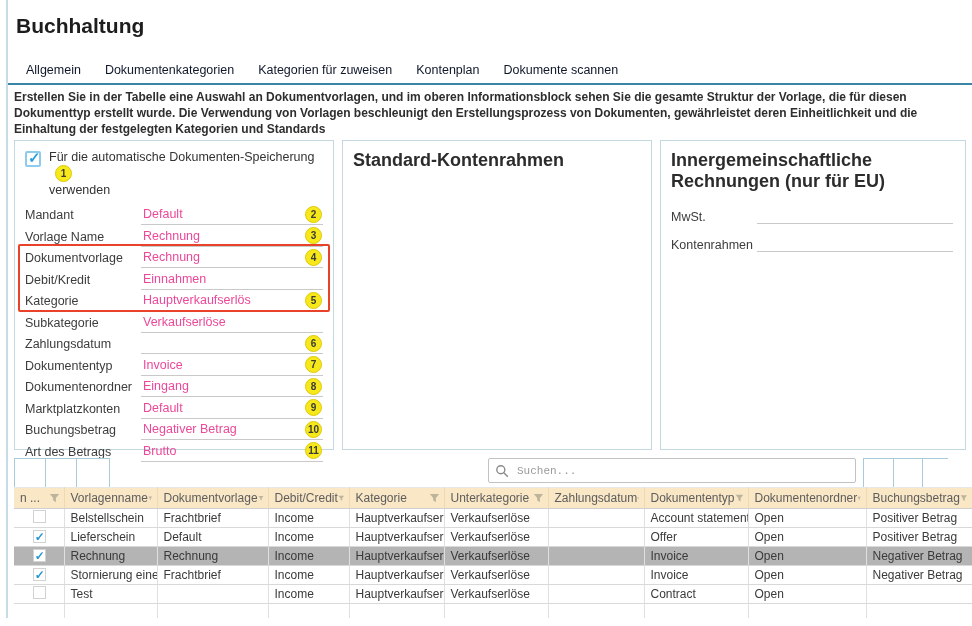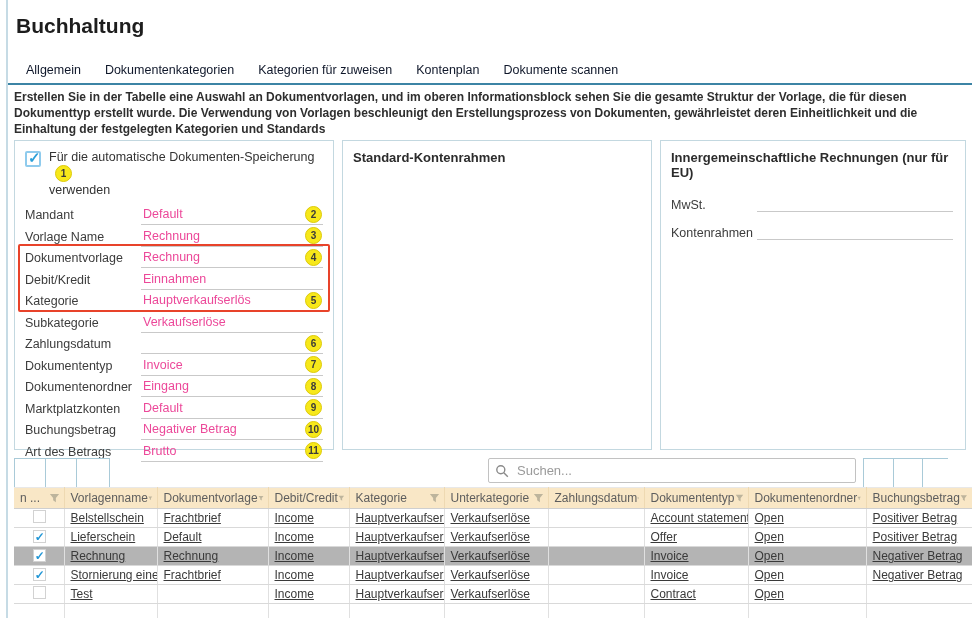--- a/index.html
+++ b/index.html
@@ -16,21 +16,21 @@
   .tab.active { background:#a6c1cb; color:#19536a; }
   .tab-underline { position:absolute; left:8px; right:0; top:83px; height:2px; background:#3c84a5; }
 
   .description { position:absolute; left:14px; top:90px; width:950px; font-size:12px; font-weight:bold; color:#2e2e2e; line-height:1.32; }
 
   
   .panel { position:absolute; top:140px; height:310px; border:1px solid #c3d8e0; background:#fff; }
   .panel-left { left:14px; width:320px; }
   .panel-mid { left:342px; width:310px; }
   .panel-right { left:660px; width:306px; }
-  .panel-title { font-size:13px; font-weight:bold; color:#2c2c2c; padding:9px 10px 0 10px; }
+  .panel-title { font-size:18px; font-weight:bold; color:#2c2c2c; padding:9px 10px 0 10px; }
 
   
   .form-wrap { position:relative; padding:8px 10px 0 10px; }
   .cb-row { display:flex; margin-bottom:5px; min-height:33px; }
   .cb-box { flex:none; width:16px; height:16px; border:2px solid #8fcbed; border-radius:2px; margin:2px 8px 0 0; position:relative; }
   .cb-box .mark { position:absolute; left:1px; top:-4px; font-size:15px; font-weight:bold; color:#2b9fd8; }
   .cb-label { font-size:12.5px; color:#333; line-height:1.3; }
   .fld { display:flex; align-items:flex-end; height:21.5px; position:relative; }
   .fld .lab { width:116px; flex:none; font-size:12.5px; color:#3c3c3c; padding-bottom:3px; }
   .fld .val { flex:1; border-bottom:1px solid #c9c9c9; font-size:12.5px; color:#ec4899; padding:0 20px 3px 2px; height:18px; white-space:nowrap; overflow:hidden; }
@@ -43,29 +43,29 @@
   .eu-fld { display:flex; align-items:flex-end; margin:9px 12px 13px 10px; }
   .eu-fld .lab { width:86px; flex:none; font-size:12.5px; color:#3c3c3c; }
   .eu-fld .line { flex:1; border-bottom:1px solid #c9c9c9; height:15px; font-size:12.5px; color:#2f2f2f; }
   .eu-spacer { height:8px; }
 
   
   .toolbar { position:absolute; left:14px; top:458px; width:958px; height:27px; }
   .tool-btn { position:absolute; top:0; width:27px; height:25px; border:1px solid #a9cad8; background:#fff; display:flex; align-items:center; justify-content:center; padding:16px; }
   .tool-btn.noborder { border:none; }
   .searchbox { position:absolute; left:474px; top:0; width:368px; height:25px; border:1px solid #c2c2c2; border-radius:2px; background:#fff; display:flex; align-items:center; padding:0 6px; }
-  .searchbox input { border:none; outline:none; flex:1; font-size:13px; color:#444; font-family:Liberation Sans, sans-serif; margin-left:6px; }
+  .searchbox input { border:none; outline:none; flex:1; font-size:11px; color:#444; font-family:Liberation Mono, monospace; margin-left:6px; }
   .searchbox input::placeholder { color:#9a9a9a; }
 
   
   .grid-wrap { position:absolute; left:14px; top:487px; width:958px; }
   table.grid { border-collapse:collapse; table-layout:fixed; width:958px; font-size:12px; }
   .grid th { background:#f9e7c6; color:#5d5d5d; font-weight:normal; text-align:left; padding:0 4px 0 6px; height:21px; border-right:1px solid #eed9b2; border-bottom:1px solid #cfcfcf; border-top:1px solid #e8e8e8; white-space:nowrap; overflow:hidden; }
   .grid th .th-inner { display:flex; align-items:center; justify-content:space-between; }
-  .grid td { padding:0 4px 0 6px; height:19px; border-right:1px solid #e0e0e0; border-bottom:1px solid #d9d9d9; color:#3a3a3a; white-space:nowrap; overflow:hidden;text-decoration:underline; }
+  .grid td { padding:0 4px 0 6px; height:19px; border-right:1px solid #e0e0e0; border-bottom:1px solid #d9d9d9; color:#3a3a3a; white-space:nowrap; overflow:hidden; }
   .grid tr.selected td { background:#b4b4b4; }
   .grid tr.empty-row td { height:23px; }
   .c-check { text-align:center; }
   .rowbox { display:inline-block; width:13px; height:13px; border:1px solid #d2d2d2; background:#fff; color:#2196d6; font-weight:bold; font-size:12px; line-height:12px; text-align:center; }
 </style>
 </head>
 <body>
 
 <div class="root">
   <div class="left-edge"></div>

